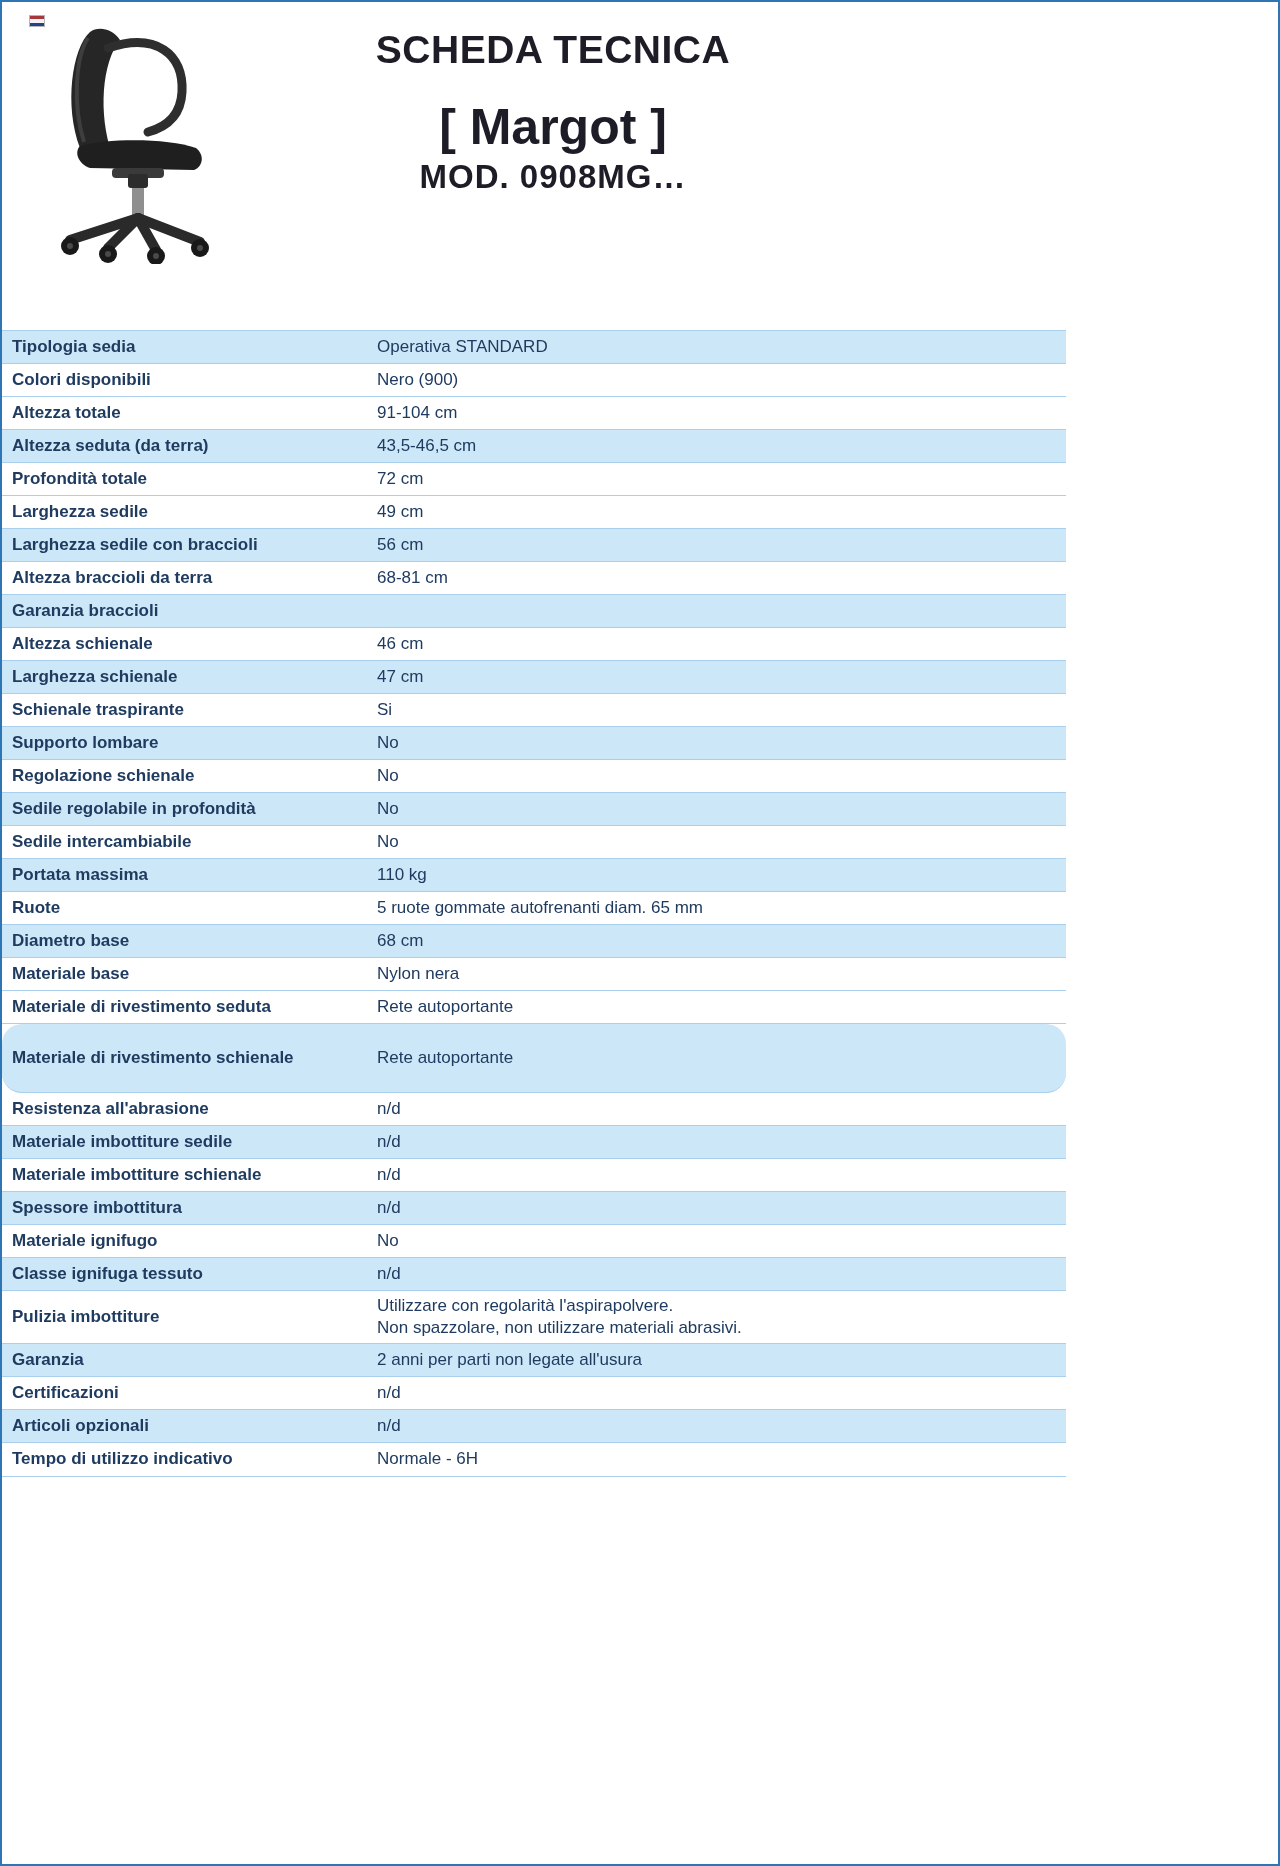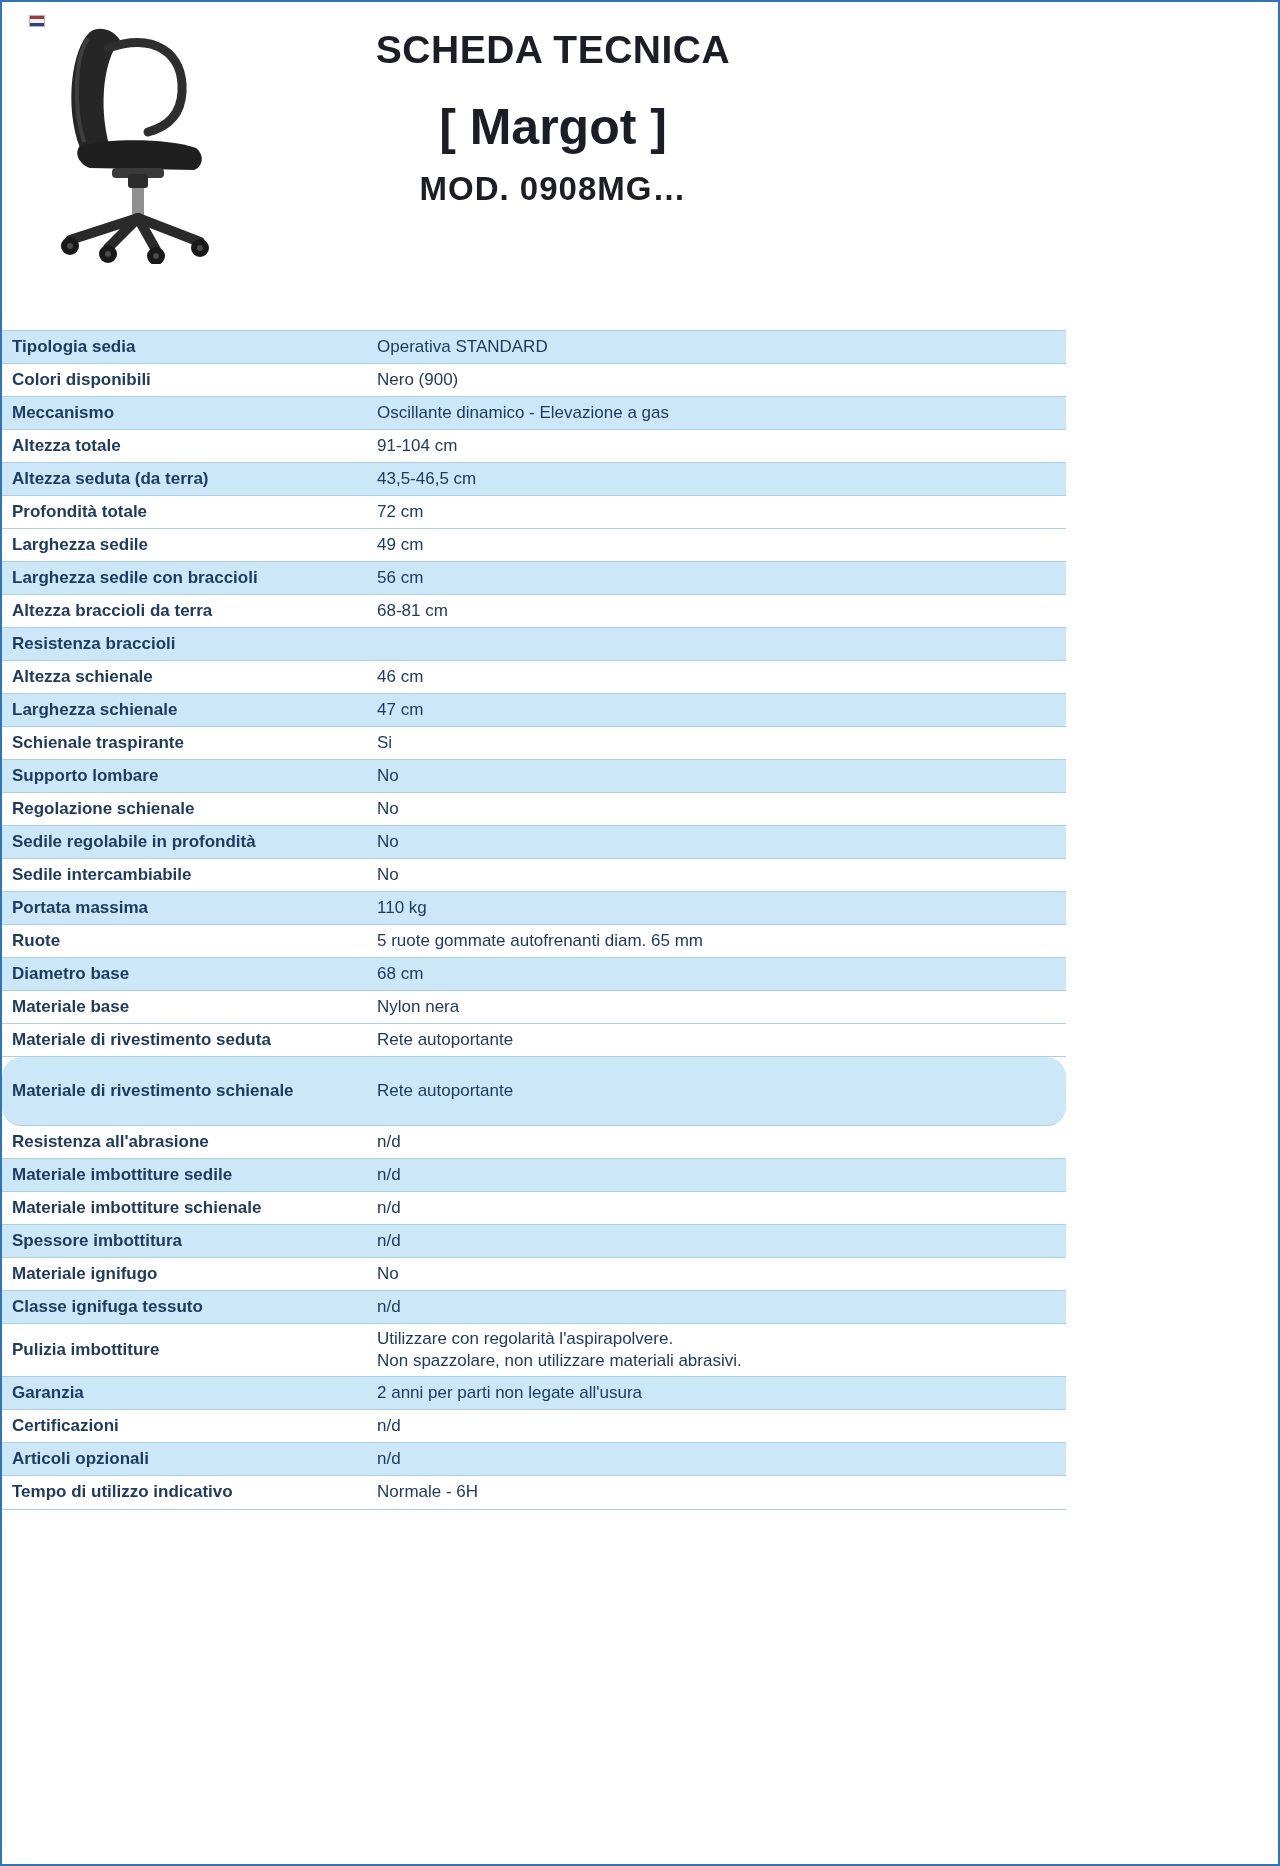--- a/index.html
+++ b/index.html
@@ -29,21 +29,21 @@
   .flag .f1{background:#a8373b;}
   .flag .f2{background:#f2f2f2;}
   .flag .f3{background:#27408b;}
   .chair{position:absolute;left:10px;top:12px;width:240px;height:252px;}
   .titles{
     position:absolute;left:265px;top:26px;width:540px;
     text-align:center;color:var(--title-text);
   }
   .doc-title{font-size:39px;font-weight:700;letter-spacing:.5px;}
   .product{font-size:50px;font-weight:700;margin-top:26px;}
-  .model{font-size:33px;font-weight:700;margin-top:14px;letter-spacing:1px;}
+  .model{font-size:33px;font-weight:700;margin-top:2px;letter-spacing:1px;}
   
   .spec-table{
     position:absolute;left:0;top:328px;width:1064px;
     border-top:1px solid var(--row-line);
     border-bottom:1px solid var(--row-line);
     color:var(--text);
     font-size:17px;
   }
   .spec-row{
     display:grid;
@@ -121,24 +121,20 @@
   <div class="spec-row alt">
     <div class="spec-label">Tipologia sedia</div>
     <div class="spec-value">Operativa STANDARD</div>
   </div>
 
   <div class="spec-row">
     <div class="spec-label">Colori disponibili</div>
     <div class="spec-value">Nero (900)</div>
   </div>
 
-  <div class="spec-row alt">
-    <div class="spec-label">Meccanismo</div>
-    <div class="spec-value">Oscillante dinamico - Elevazione a gas</div>
-  </div>
 
   <div class="spec-row">
     <div class="spec-label">Altezza totale</div>
     <div class="spec-value">91-104 cm</div>
   </div>
 
   <div class="spec-row alt">
     <div class="spec-label">Altezza seduta (da terra)</div>
     <div class="spec-value">43,5-46,5 cm</div>
   </div>
@@ -158,21 +154,21 @@
     <div class="spec-label">Larghezza sedile con braccioli</div>
     <div class="spec-value">56 cm</div>
   </div>
 
   <div class="spec-row">
     <div class="spec-label">Altezza braccioli da terra</div>
     <div class="spec-value">68-81 cm</div>
   </div>
 
   <div class="spec-row alt">
-    <div class="spec-label">Resistenza braccioli</div>
+    <div class="spec-label">Garanzia braccioli</div>
   </div>
 
   <div class="spec-row">
     <div class="spec-label">Altezza schienale</div>
     <div class="spec-value">46 cm</div>
   </div>
 
   <div class="spec-row alt">
     <div class="spec-label">Larghezza schienale</div>
     <div class="spec-value">47 cm</div>

